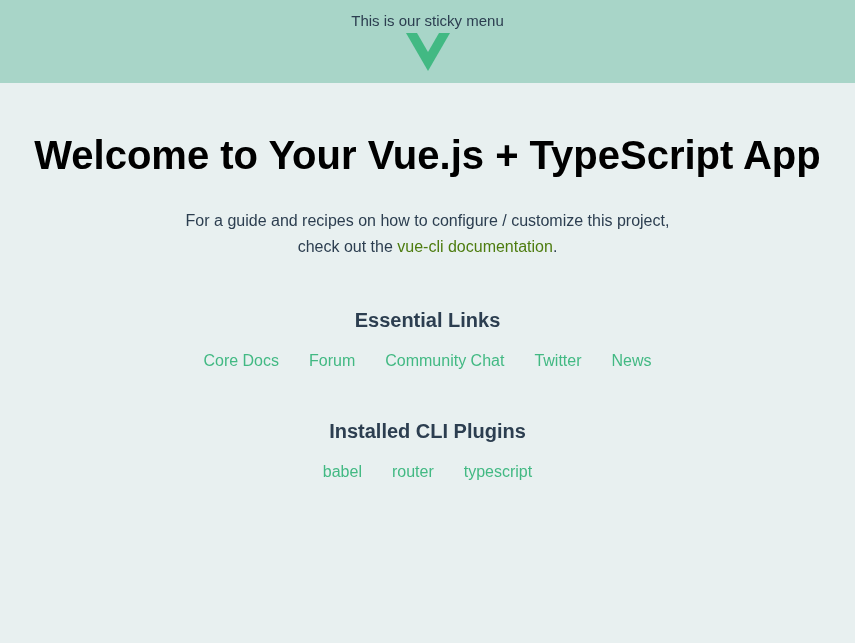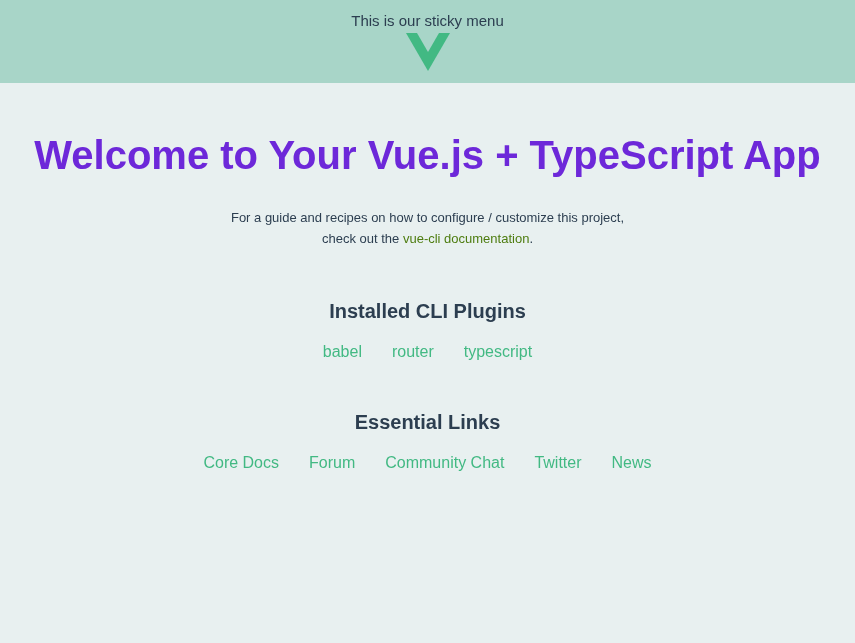--- a/index.html
+++ b/index.html
@@ -34,26 +34,26 @@
 
     
     .main-content {
       text-align: center;
       padding: 50px 20px 40px;
     }
 
     .page-title {
       font-size: 40px;
       font-weight: 700;
-      color: #6d28d9;
+      color: #000000;
       margin-bottom: 30px;
     }
 
     .description {
-      font-size: 13px;
+      font-size: 16px;
       color: #2c3e50;
       line-height: 1.6;
       margin-bottom: 50px;
     }
 
     .description a {
       color: #4d7c0f;
       text-decoration: none;
     }
 
@@ -124,33 +124,33 @@
 <div class="main-content">
 
   <h1 class="page-title">Welcome to Your Vue.js + TypeScript App</h1>
 
   <p class="description">
     <span>For a guide and recipes on how to configure / customize this project,</span><br>
     <span>check out the </span><a href="#">vue-cli documentation</a><span>.</span>
   </p>
 
   <div class="section">
-    <h2 class="section-title">Installed CLI Plugins</h2>
-    <div class="links-row">
-      <a href="#">babel</a>
-      <a href="#">router</a>
-      <a href="#">typescript</a>
-    </div>
-  </div>
-
-  <div class="section">
     <h2 class="section-title">Essential Links</h2>
     <div class="links-row">
       <a href="#">Core Docs</a>
       <a href="#">Forum</a>
       <a href="#">Community Chat</a>
       <a href="#">Twitter</a>
       <a href="#">News</a>
     </div>
   </div>
 
+  <div class="section">
+    <h2 class="section-title">Installed CLI Plugins</h2>
+    <div class="links-row">
+      <a href="#">babel</a>
+      <a href="#">router</a>
+      <a href="#">typescript</a>
+    </div>
+  </div>
+
 
 </div>
 
 </body></html>

